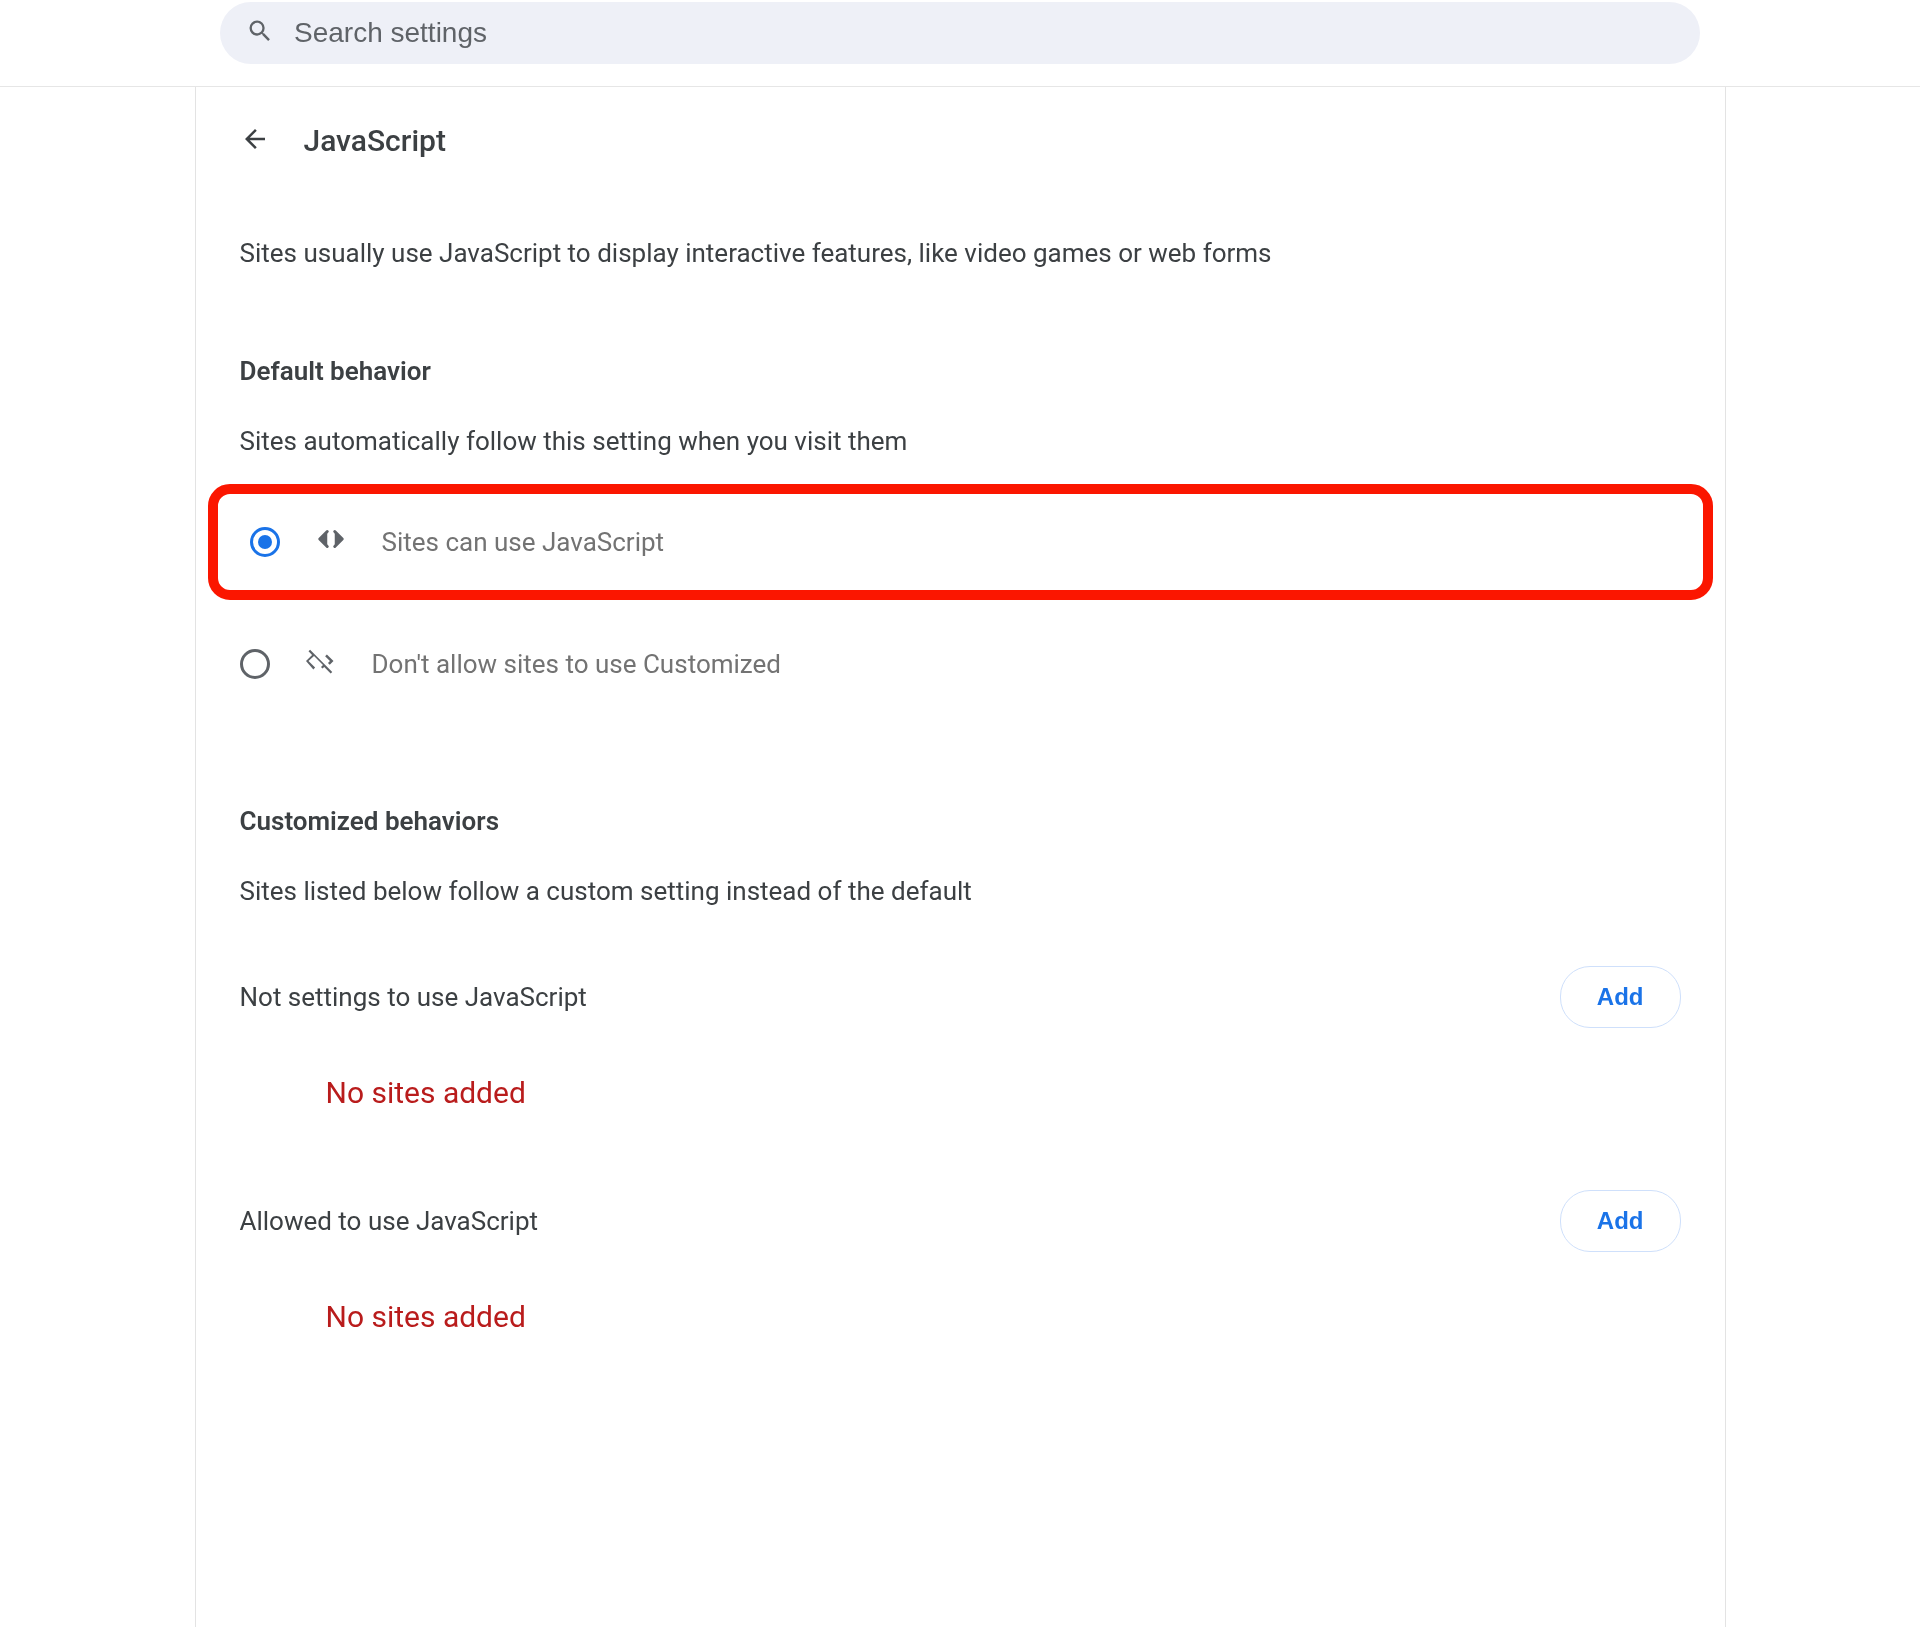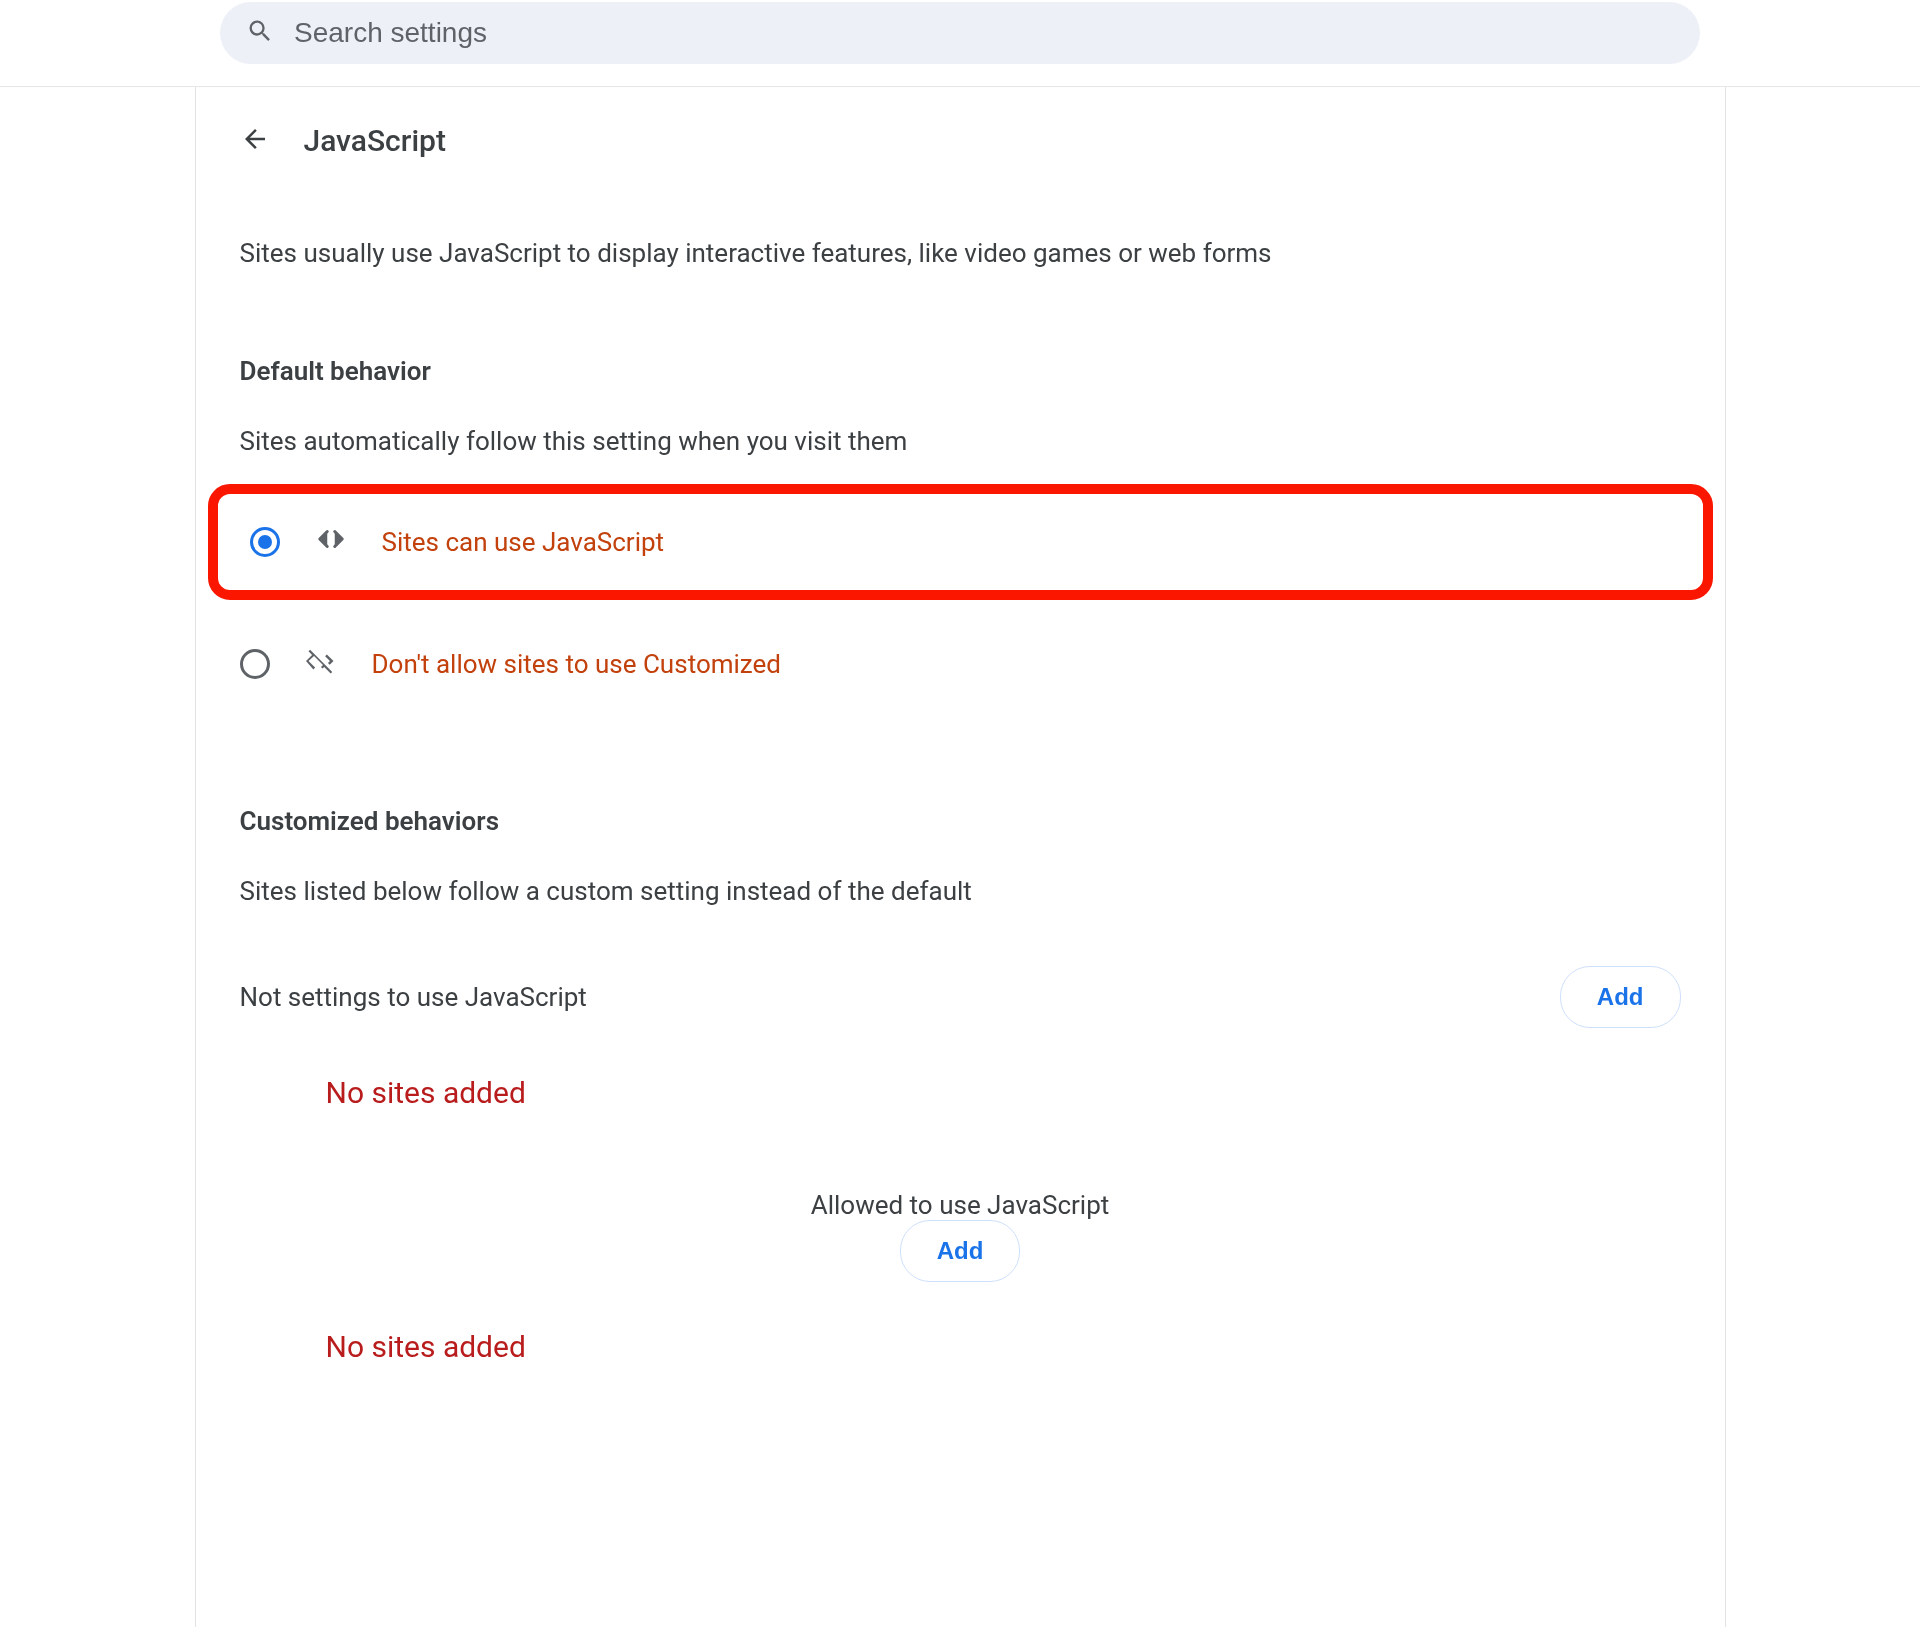--- a/index.html
+++ b/index.html
@@ -113,21 +113,21 @@
     margin-bottom: 28px;
   }
 
   
   .radio-row {
     display: flex;
     align-items: center;
     gap: 36px;
     padding: 28px 0 28px 0;
     font-size: 26px;
-    color: #c2410c;
+    color: #737373;
   }
   .radio-row .option-icon svg { width: 30px; height: 30px; fill: #5f6368; }
   .radio-row .option-icon.code svg { stroke: #5f6368; }
 
   .radio {
     width: 30px; height: 30px;
     border-radius: 50%;
     border: 3px solid #5f6368;
     display: flex; align-items: center; justify-content: center;
     flex-shrink: 0;
@@ -240,20 +240,20 @@
 
     <div class="section-title">Customized behaviors</div>
     <div class="section-sub">Sites listed below follow a custom setting instead of the default</div>
 
     <div class="list-row">
       <span class="list-label">Not settings to use JavaScript</span>
       <button class="add-btn">Add</button>
     </div>
     <div class="empty-text">No sites added</div>
 
-    <div class="list-row" style="margin-top:80px;flex-direction:column;">
+    <div class="list-row" style="margin-top:80px;">
       <span class="list-label">Allowed to use JavaScript</span>
       <button class="add-btn">Add</button>
     </div>
     <div class="empty-text">No sites added</div>
 
   </div>
 </div>
 
 </body></html>

